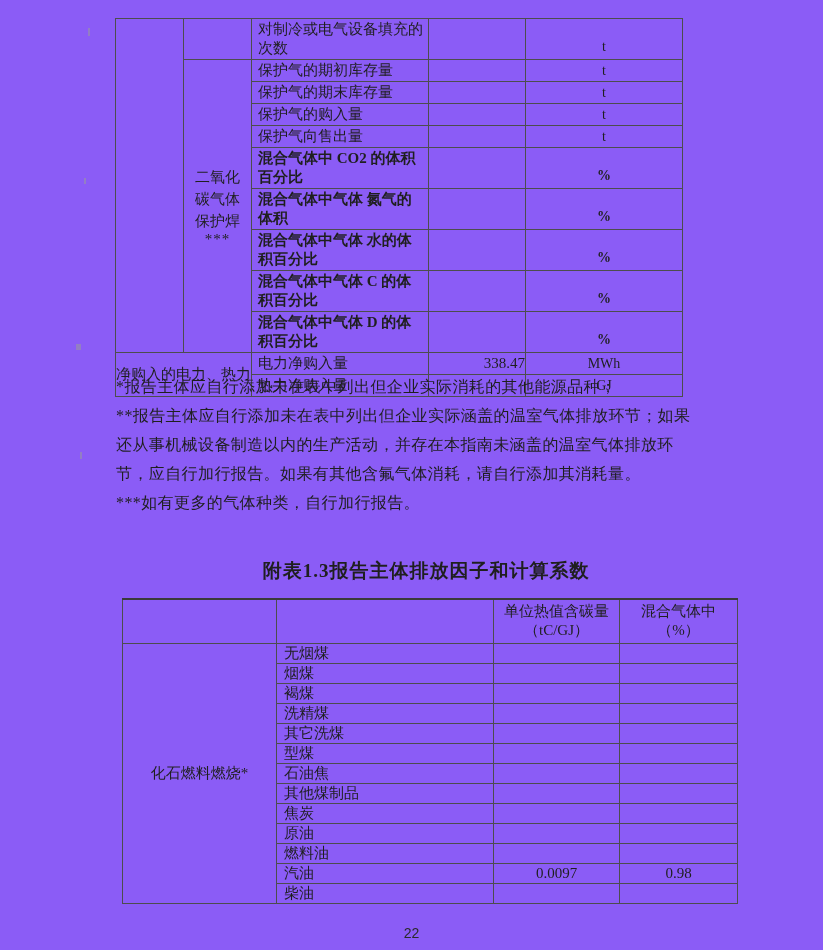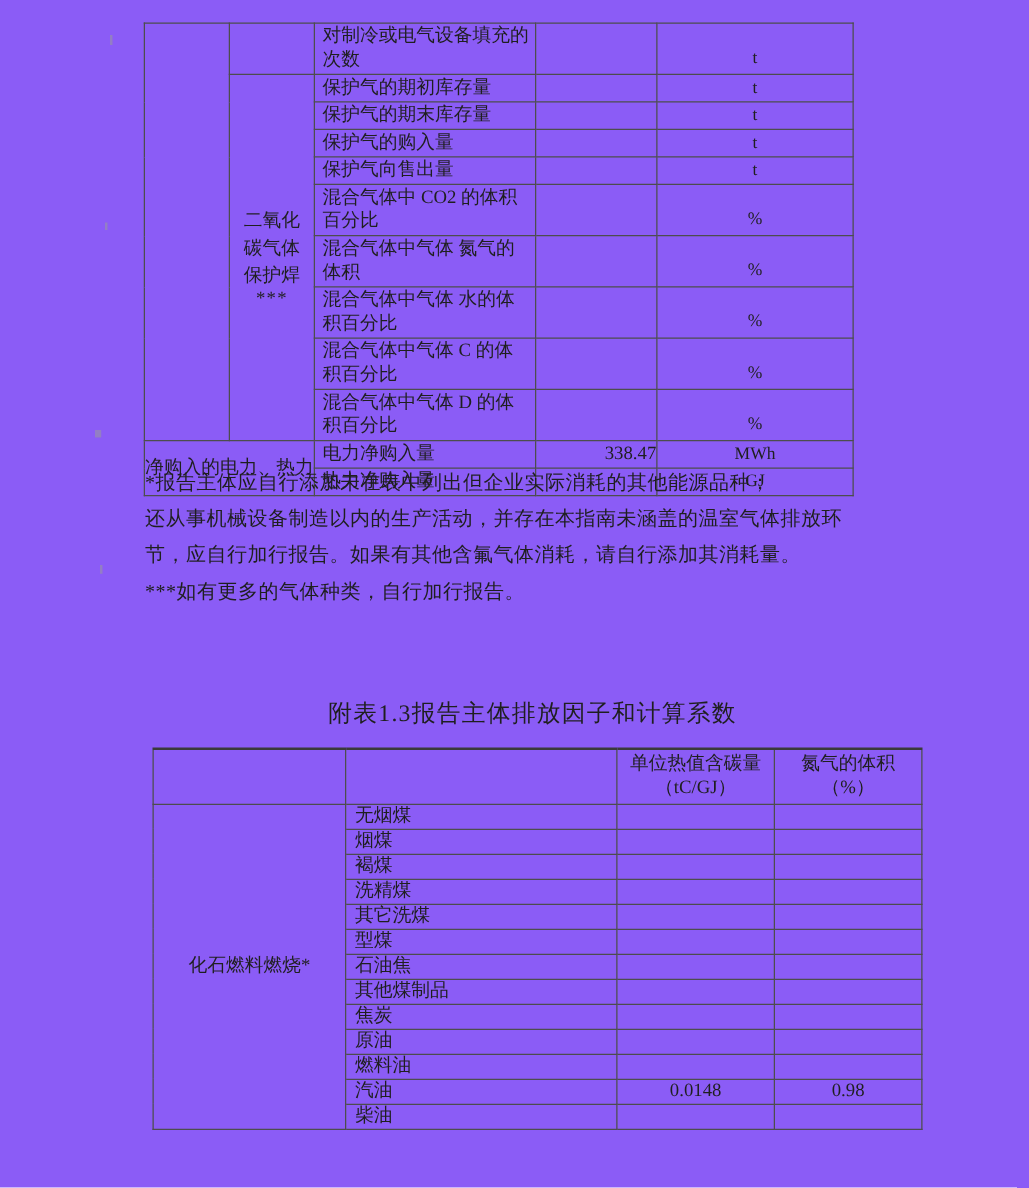--- a/index.html
+++ b/index.html
@@ -19,31 +19,31 @@
   }
   .t1 td.desc { text-align:left; padding:1px 3px 1px 6px; }
   .t1 td.val  { text-align:right; }
   .t1 td.unit { text-align:center; font-size:14px; }
   .t1 td.unit.vb { vertical-align:bottom; padding-bottom:3px; }
   .t1 td.cat  { text-align:center; padding:2px 7px; line-height:22px; }
   .t1 td.botcat { text-align:center; line-height:21px;margin-top:48px; }
   .t1 .note { letter-spacing:1px; line-height:14px; }
   tr.rA { height:39px; }
   tr.rB { height:20px; }
-  tr.rC { height:37px; }
+  tr.rC { height:37px;font-weight:bold; }
   tr.rD { height:21px; }
 
   
   .footnotes { position:absolute; left:116px; top:372px; width:640px; font-size:16px; }
   .footnotes .fl { line-height:29px; white-space:nowrap; letter-spacing:0.4px;font-family:Liberation Serif, serif; }
 
   
   .t2title {
     position:absolute; left:115px; top:558px; width:622px;
-    text-align:center; font-weight:normal; font-size:19px; letter-spacing:1px;
+    text-align:center; font-weight:bold; font-size:19px; letter-spacing:1px;
   }
 
   
   .t2 { position:absolute; left:122px; top:598px; width:615px; }
   .t2 td {
     border:1px solid #4d4d4d; font-size:15px; line-height:19px; padding:0;
     vertical-align:middle;
   }
   .t2 tr.hdr td { border-top:2px solid #3a3a3a; text-align:center; }
   .t2 tr.hdr { height:44px;margin-left:44px; }
@@ -144,20 +144,21 @@
       <tr class="rD">
         <td class="desc">热力净购入量</td>
         <td class="val"></td>
         <td class="unit">GJ</td>
       </tr>
     </tbody>
   </table>
 
   <div class="footnotes">
     <div class="fl">*报告主体应自行添加未在表中列出但企业实际消耗的其他能源品种；</div>
+    <div class="fl">**报告主体应自行添加未在表中列出但企业实际涵盖的温室气体排放环节；如果</div>
     <div class="fl">还从事机械设备制造以内的生产活动，并存在本指南未涵盖的温室气体排放环</div>
     <div class="fl">节，应自行加行报告。如果有其他含氟气体消耗，请自行添加其消耗量。</div>
     <div class="fl">***如有更多的气体种类，自行加行报告。</div>
   </div>
 
   <div class="t2title">附表1.3报告主体排放因子和计算系数</div>
 
   <table class="t2">
     <colgroup>
       <col style="width:154px">
@@ -167,21 +168,21 @@
     </colgroup>
     <tbody>
       <tr class="hdr">
         <td></td>
         <td></td>
         <td>
           <div>单位热值含碳量</div>
           <div>（tC/GJ）</div>
         </td>
         <td>
-          <div>氮气的体积</div>
+          <div>混合气体中</div>
           <div>（%）</div>
         </td>
       </tr>
       <tr class="fr">
         <td class="cat2" rowspan="13">化石燃料燃烧*</td>
         <td class="fuel">无烟煤</td>
         <td class="num"></td>
         <td class="num"></td>
       </tr>
       <tr class="fr">
@@ -229,30 +230,31 @@
         <td class="num"></td>
         <td class="num"></td>
       </tr>
       <tr class="fr">
         <td class="fuel">燃料油</td>
         <td class="num"></td>
         <td class="num"></td>
       </tr>
       <tr class="fr">
         <td class="fuel">汽油</td>
-        <td class="num">0.0148</td>
+        <td class="num">0.0097</td>
         <td class="num">0.98</td>
       </tr>
       <tr class="fr">
         <td class="fuel">柴油</td>
         <td class="num"></td>
         <td class="num"></td>
       </tr>
     </tbody>
   </table>
 
+  <div class="pagenum">22</div>
 
   <div class="speck s1"></div>
   <div class="speck s2"></div>
   <div class="speck s3"></div>
   <div class="speck s4"></div>
 
 </div>
 
 </body></html>

